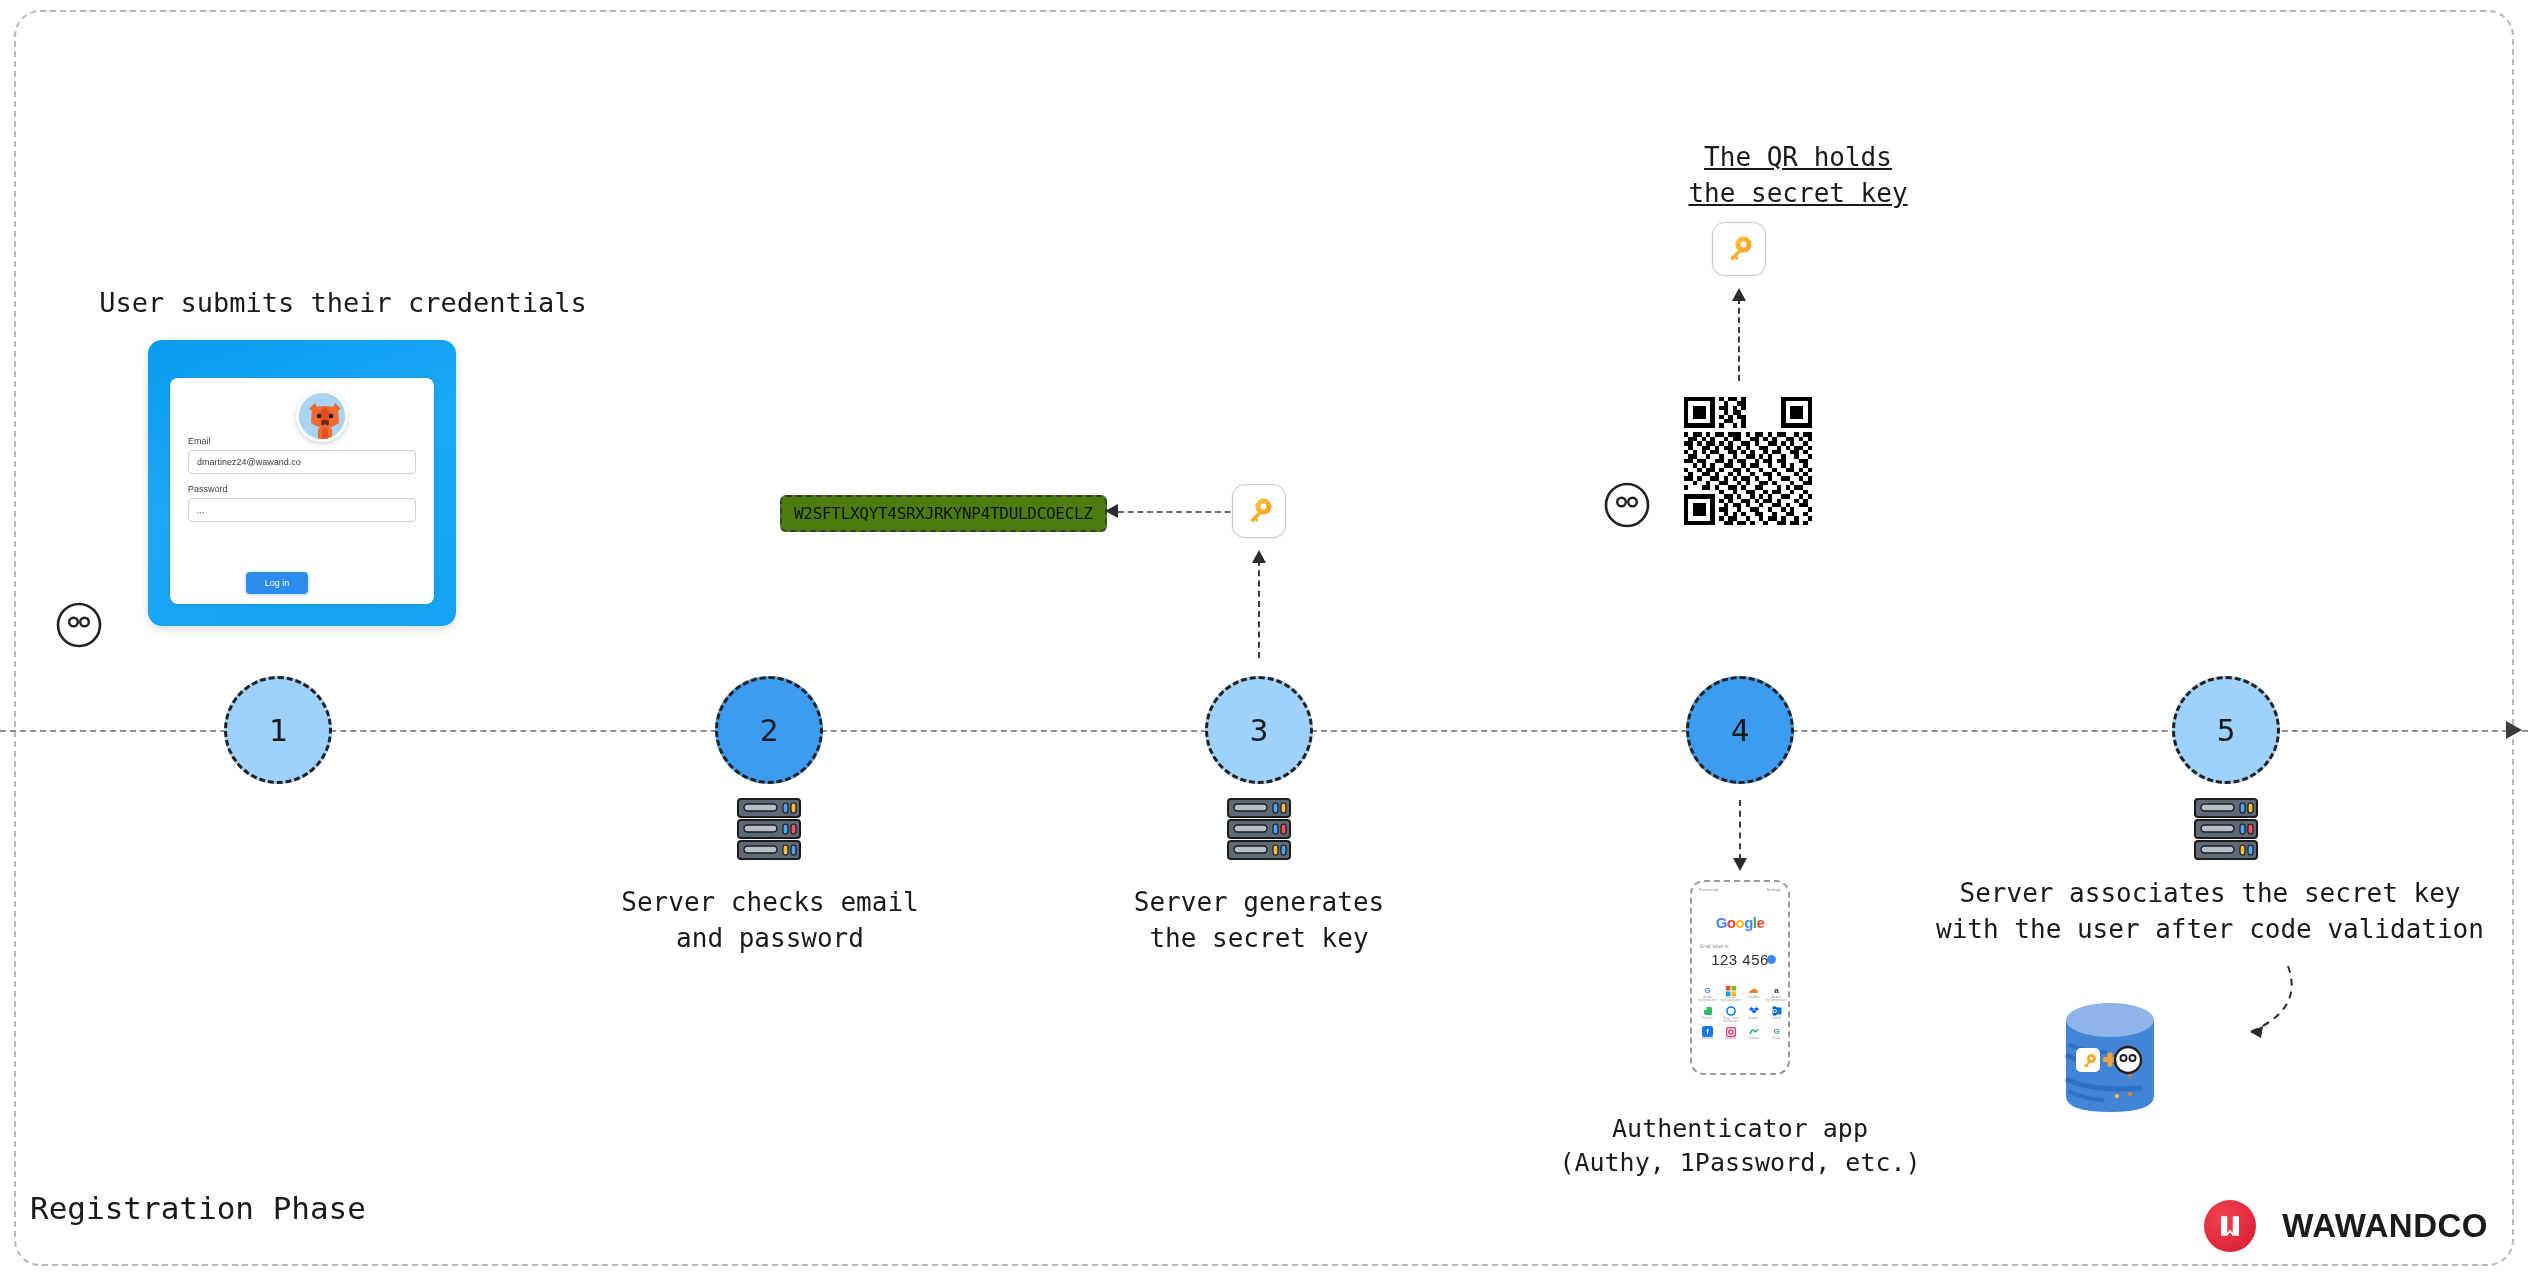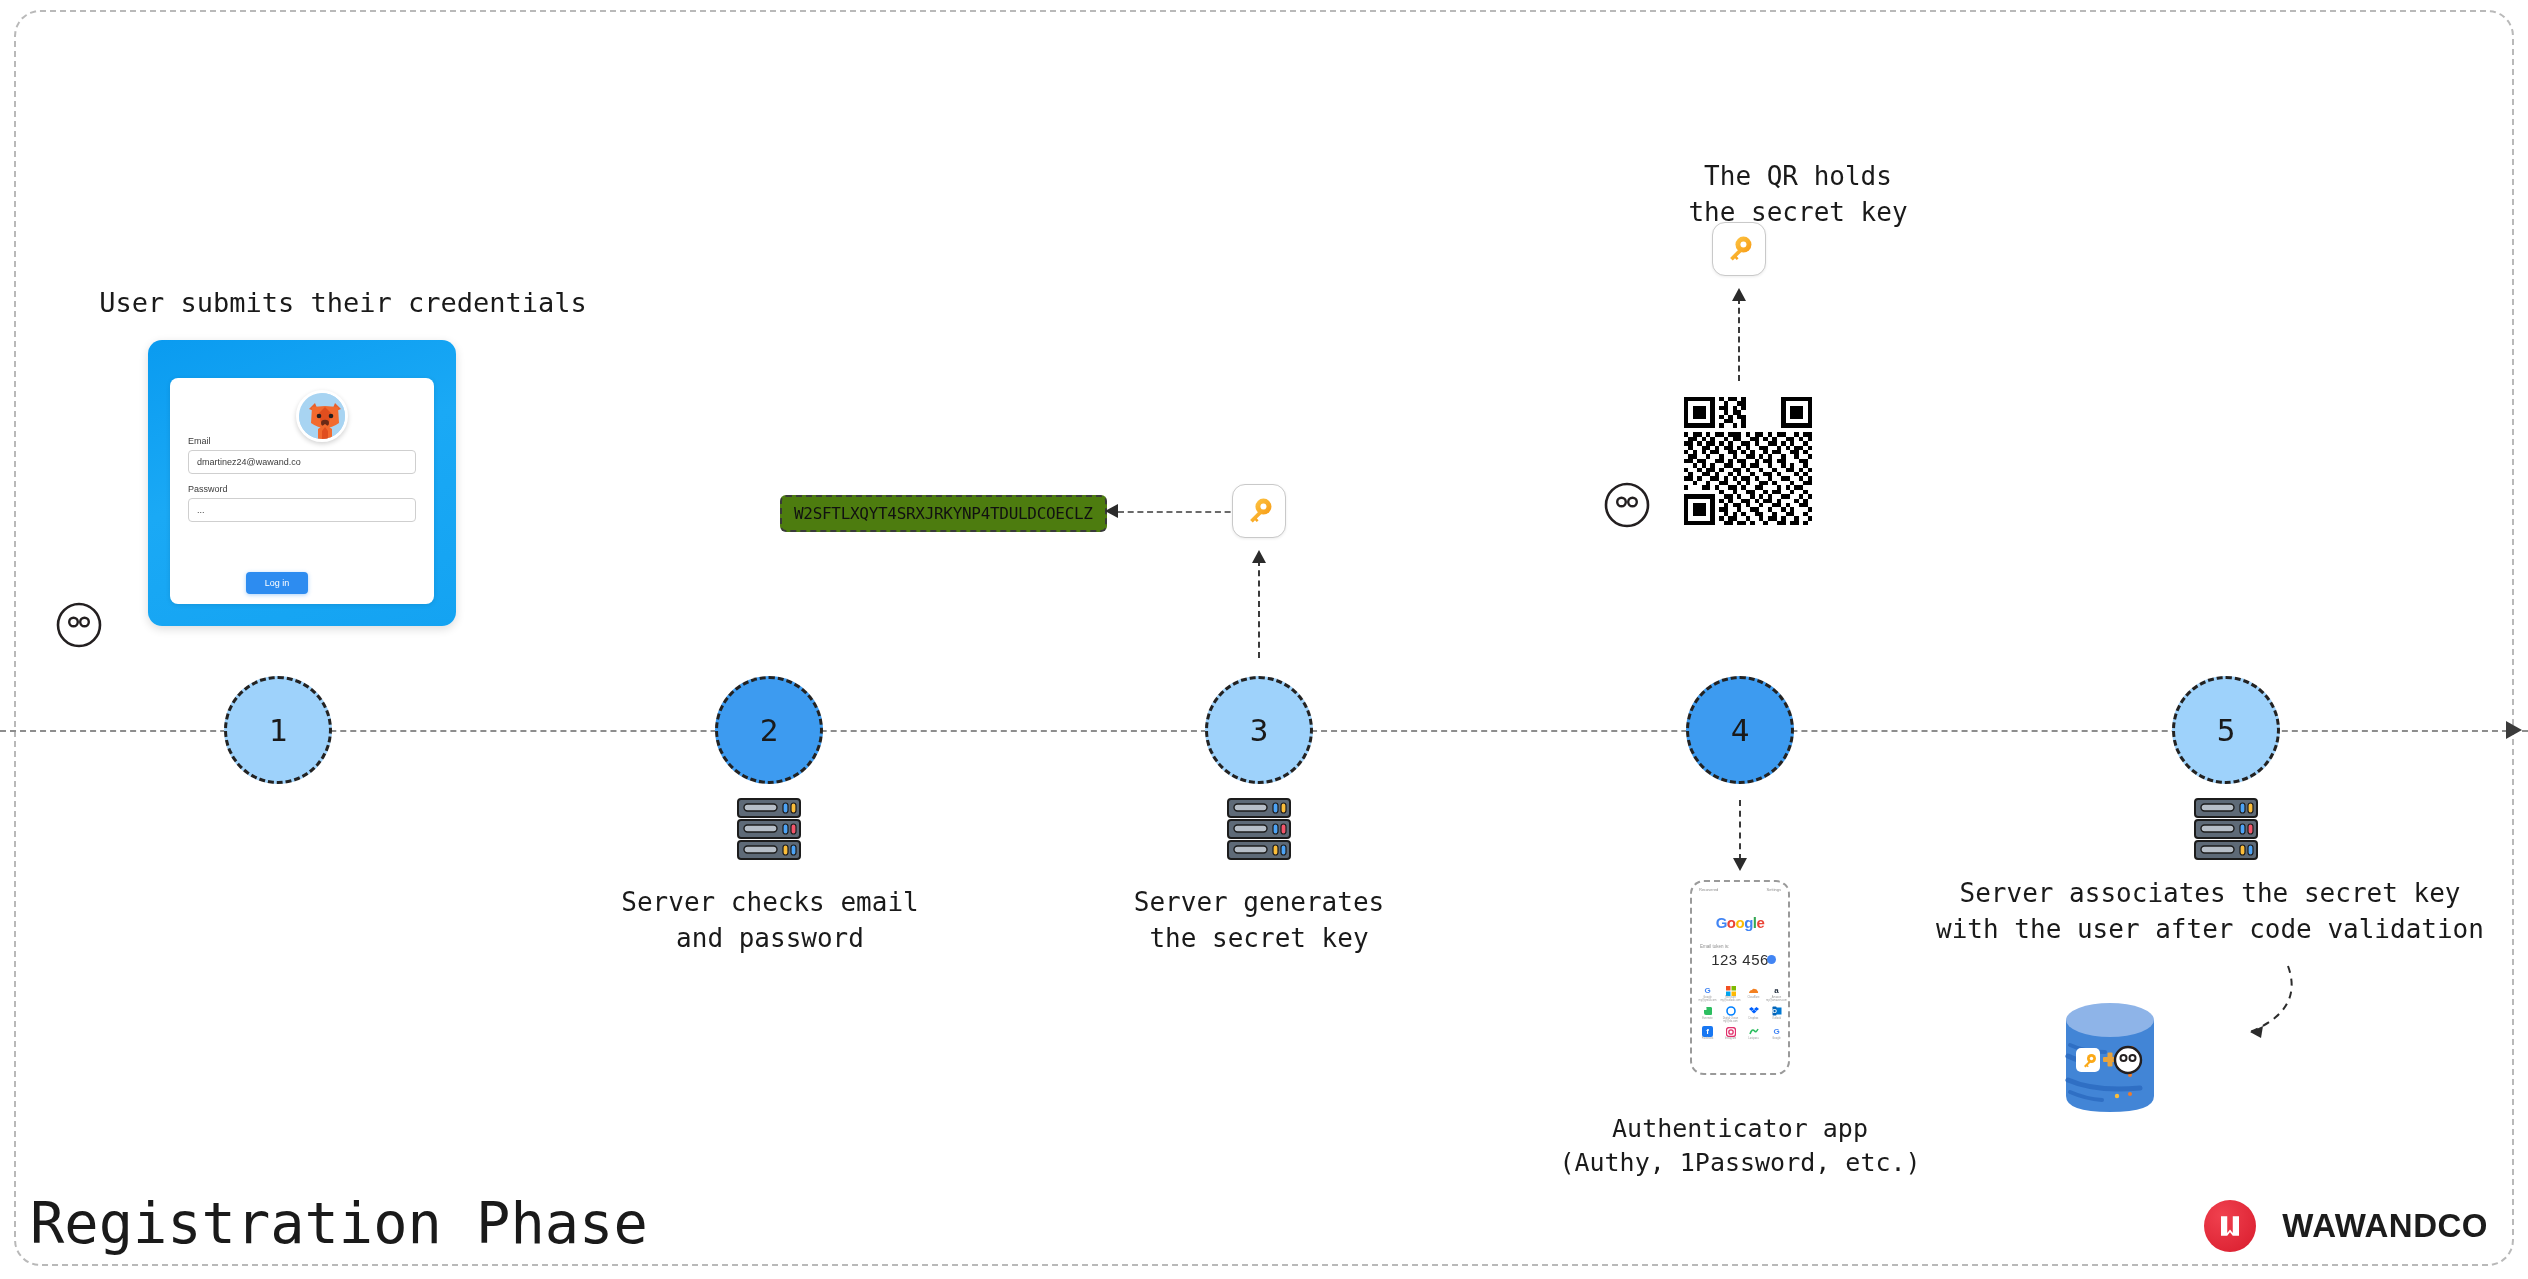--- a/index.html
+++ b/index.html
@@ -266,21 +266,21 @@
   #database {
     position: absolute;
     left: 2060px; top: 1000px;
     width: 100px; height: 115px;
   }
   
   #page-title {
     position: absolute;
     left: 30px; top: 1190px;
     font-family: "DejaVu Sans Mono", "Liberation Mono", monospace;
-    font-size: 57px;
+    font-size: 31px;
     color: #1a1a1a;
   }
   #brand {
     position: absolute;
     right: 40px; top: 1200px;
     display: flex; align-items: center; gap: 26px;
   }
   #brand-mark {
     width: 52px; height: 52px;
     border-radius: 50%;
@@ -415,21 +415,21 @@
         <rect x="58" y="29" width="5" height="10" rx="2.5" fill="#f2566a"></rect>
         <rect x="50" y="50" width="5" height="10" rx="2.5" fill="#fbbd3a"></rect>
         <rect x="58" y="50" width="5" height="10" rx="2.5" fill="#4da3f5"></rect>
       </g>
     </svg>
   </div>
 
   <div class="lbl" style="left:1009px; top:885px; width:500px;">Server generates
 the secret key</div>
 
-  <div class="lbl" style="left:1498px; top:159px; width:600px;">The QR holds
+  <div class="lbl" style="left:1498px; top:140px; width:600px;text-decoration:underline;">The QR holds
 the secret key</div>
 
   <div class="key-tile" style="left:1712px; top:222px;">
     <svg viewBox="0 0 36 36" width="32" height="32">
       <defs>
         <linearGradient id="kg2" x1="0" y1="0" x2="1" y2="1">
           <stop offset="0%" stop-color="#FDC544"></stop>
           <stop offset="100%" stop-color="#F79A13"></stop>
         </linearGradient>
       </defs>

